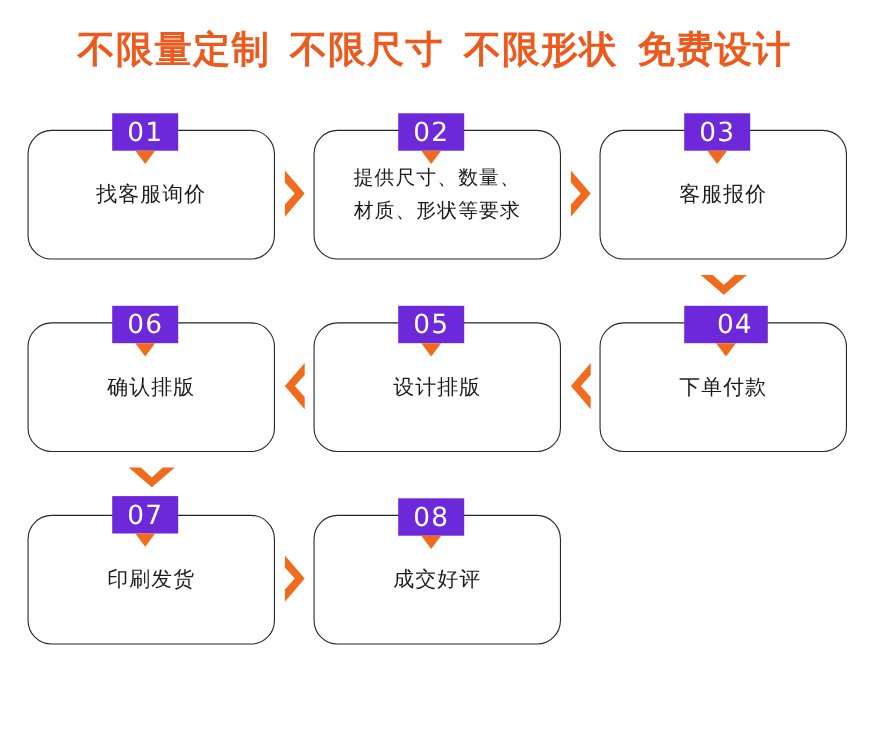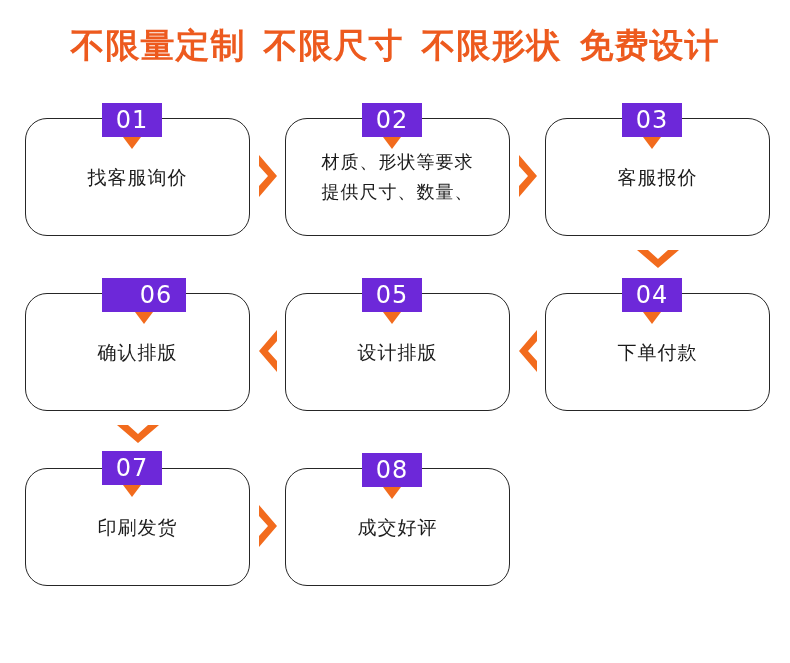--- a/index.html
+++ b/index.html
@@ -125,22 +125,22 @@
   <div class="badge" style="left:102px; top:103px;">01</div>
 
   <div class="chev" style="left:255px; top:153px;">
     <svg viewBox="0 0 26 46" xmlns="http://www.w3.org/2000/svg">
       <polygon points="4,2 22,23 4,44 4,33 13,23 4,13" fill="#F26B1D"></polygon>
     </svg>
   </div>
 
   <div class="step" style="left:285px; top:118px;">
     <div class="step-label two-line">
+      <span>提供尺寸、数量、</span>
       <span>材质、形状等要求</span>
-      <span>提供尺寸、数量、</span>
     </div>
   </div>
   <div class="badge" style="left:362px; top:103px;">02</div>
 
   <div class="chev" style="left:515px; top:153px;">
     <svg viewBox="0 0 26 46" xmlns="http://www.w3.org/2000/svg">
       <polygon points="4,2 22,23 4,44 4,33 13,23 4,13" fill="#F26B1D"></polygon>
     </svg>
   </div>
 
@@ -155,21 +155,21 @@
     <svg viewBox="0 0 46 26" xmlns="http://www.w3.org/2000/svg">
       <polygon points="2,4 23,22 44,4 33,4 23,13 13,4" fill="#F26B1D"></polygon>
     </svg>
   </div>
 
   <div class="step" style="left:25px; top:293px;padding-left:27px;">
     <div class="step-label">
       <span>确认排版</span>
     </div>
   </div>
-  <div class="badge" style="left:102px; top:278px;padding-left:24px;">06</div>
+  <div class="badge" style="left:102px; top:278px;">06</div>
 
   <div class="chev" style="left:255px; top:328px;">
     <svg viewBox="0 0 26 46" xmlns="http://www.w3.org/2000/svg">
       <polygon points="22,2 4,23 22,44 22,33 13,23 22,13" fill="#F26B1D"></polygon>
     </svg>
   </div>
 
   <div class="step" style="left:285px; top:293px;">
     <div class="step-label">
       <span>设计排版</span>
@@ -181,21 +181,21 @@
     <svg viewBox="0 0 26 46" xmlns="http://www.w3.org/2000/svg">
       <polygon points="22,2 4,23 22,44 22,33 13,23 22,13" fill="#F26B1D"></polygon>
     </svg>
   </div>
 
   <div class="step" style="left:545px; top:293px;">
     <div class="step-label">
       <span>下单付款</span>
     </div>
   </div>
-  <div class="badge" style="left:622px; top:278px;">04</div>
+  <div class="badge" style="left:622px; top:278px;padding-left:16px;">04</div>
 
   <div class="chev-down" style="left:115px; top:421px;">
     <svg viewBox="0 0 46 26" xmlns="http://www.w3.org/2000/svg">
       <polygon points="2,4 23,22 44,4 33,4 23,13 13,4" fill="#F26B1D"></polygon>
     </svg>
   </div>
 
   <div class="step" style="left:25px; top:468px;">
     <div class="step-label">
       <span>印刷发货</span>

